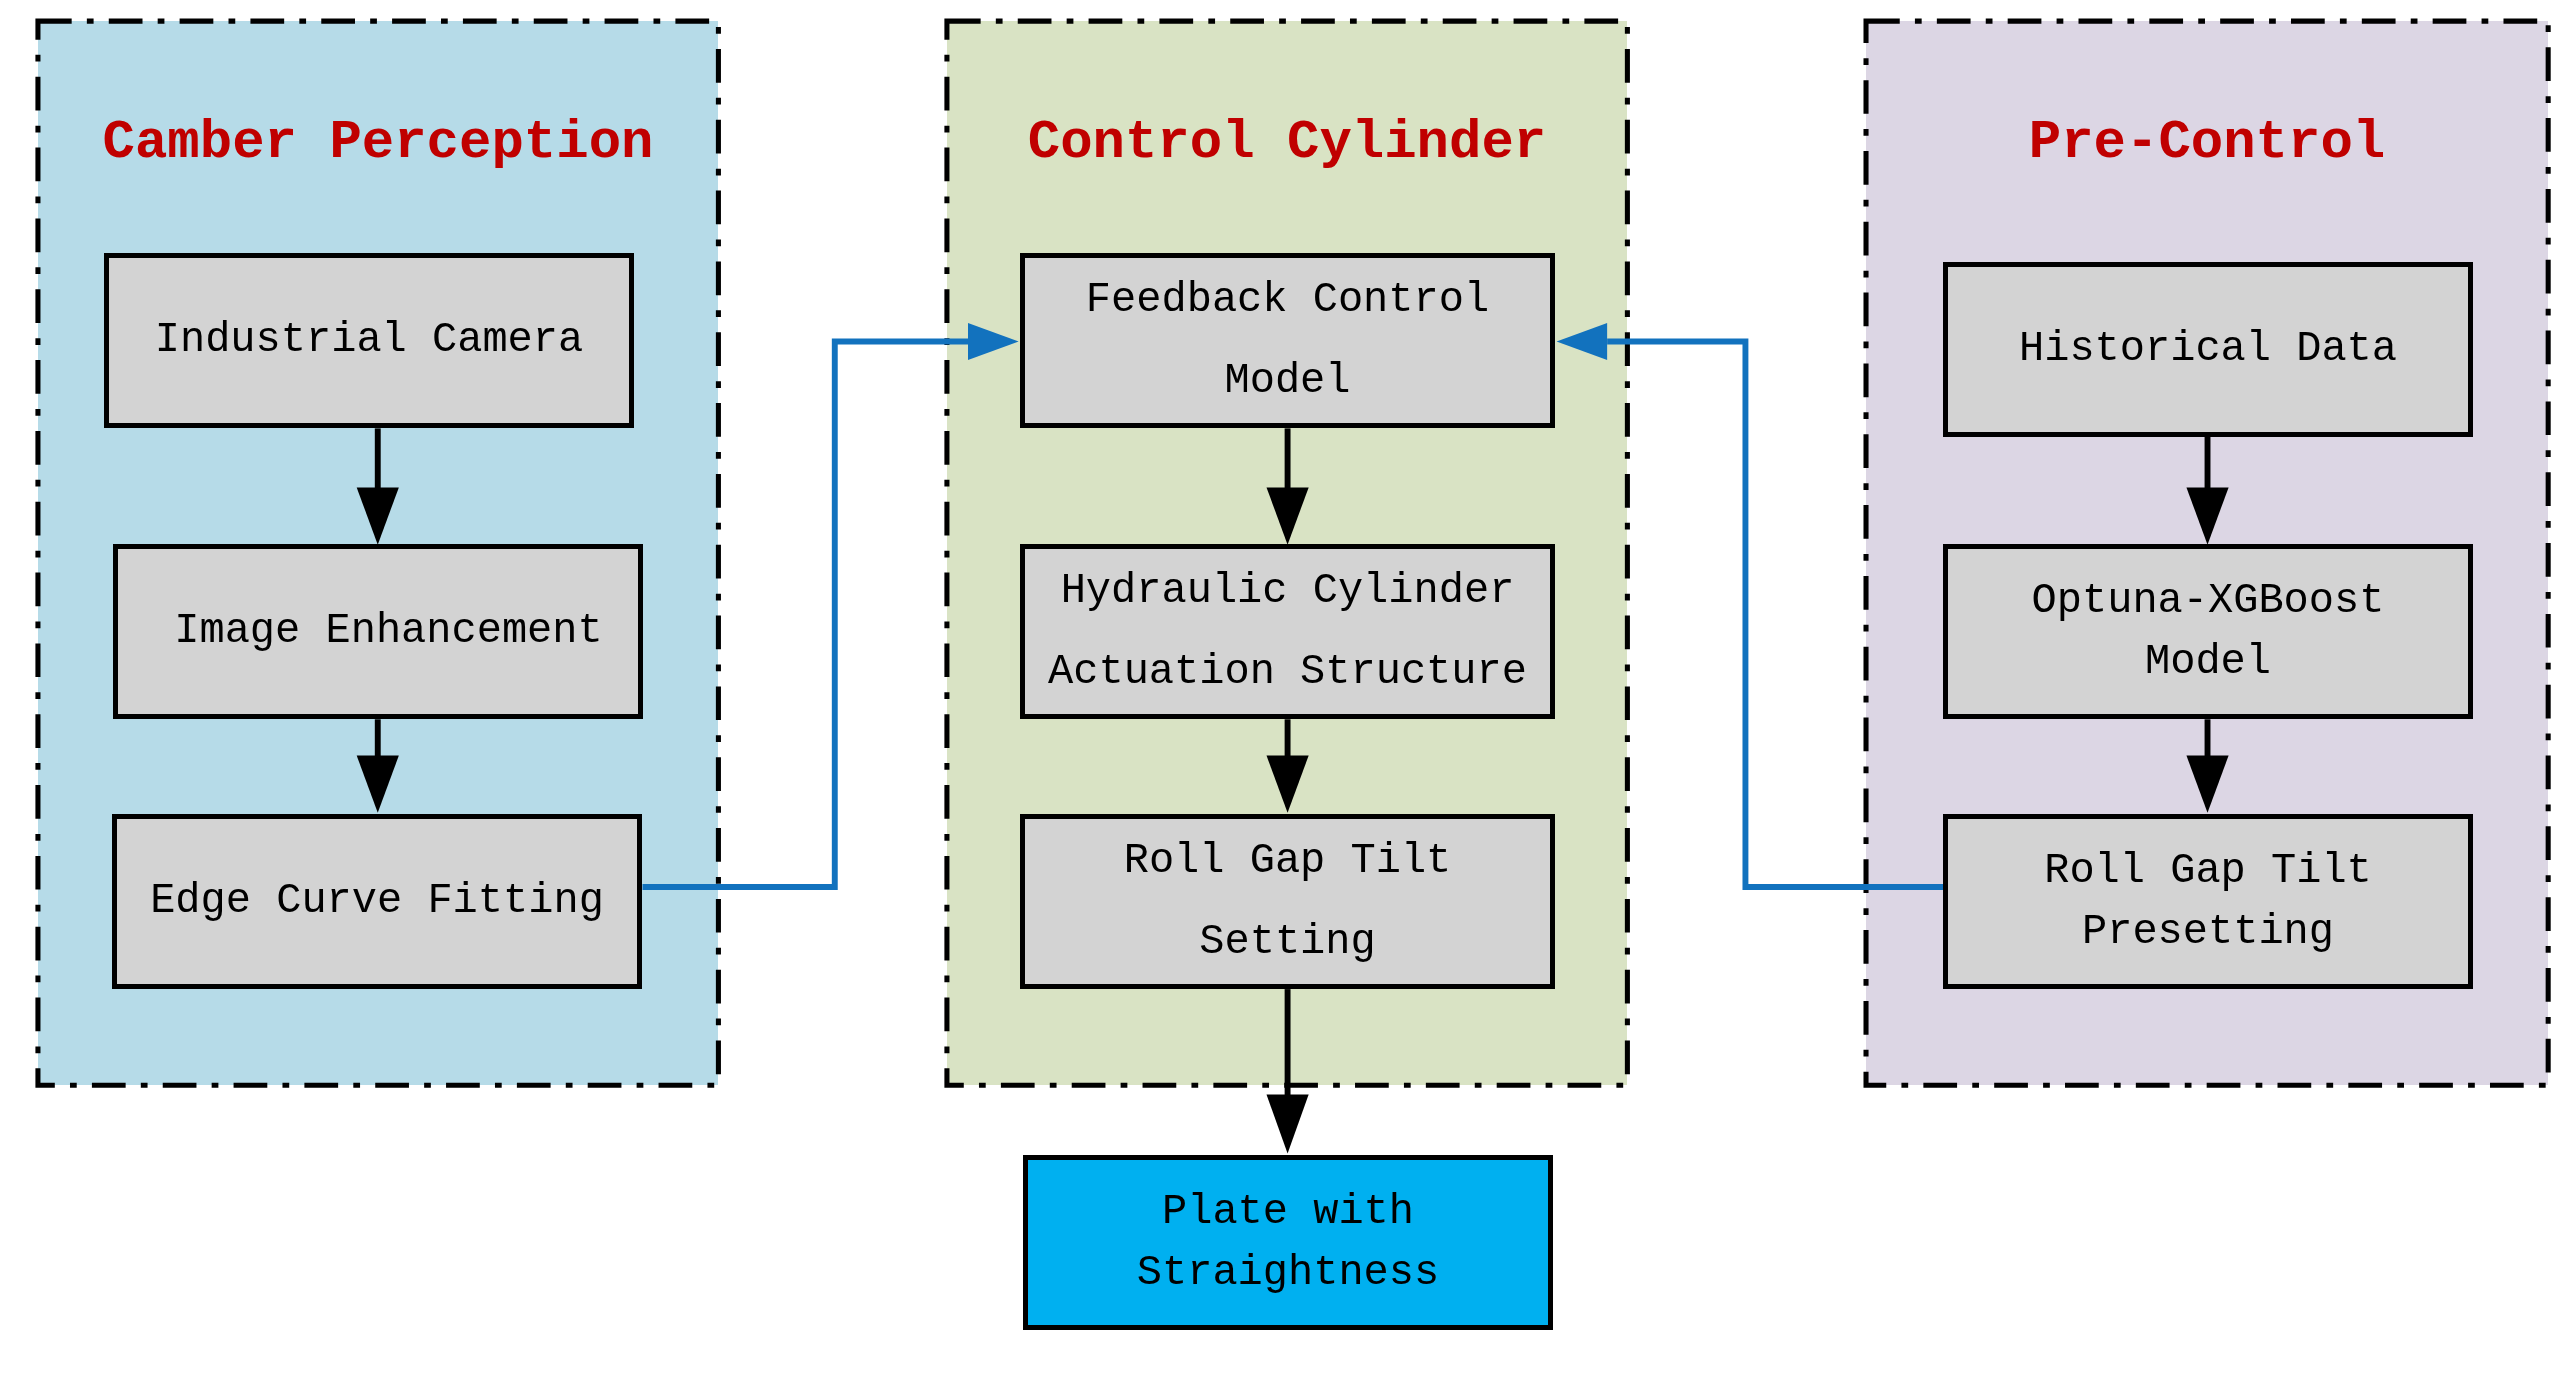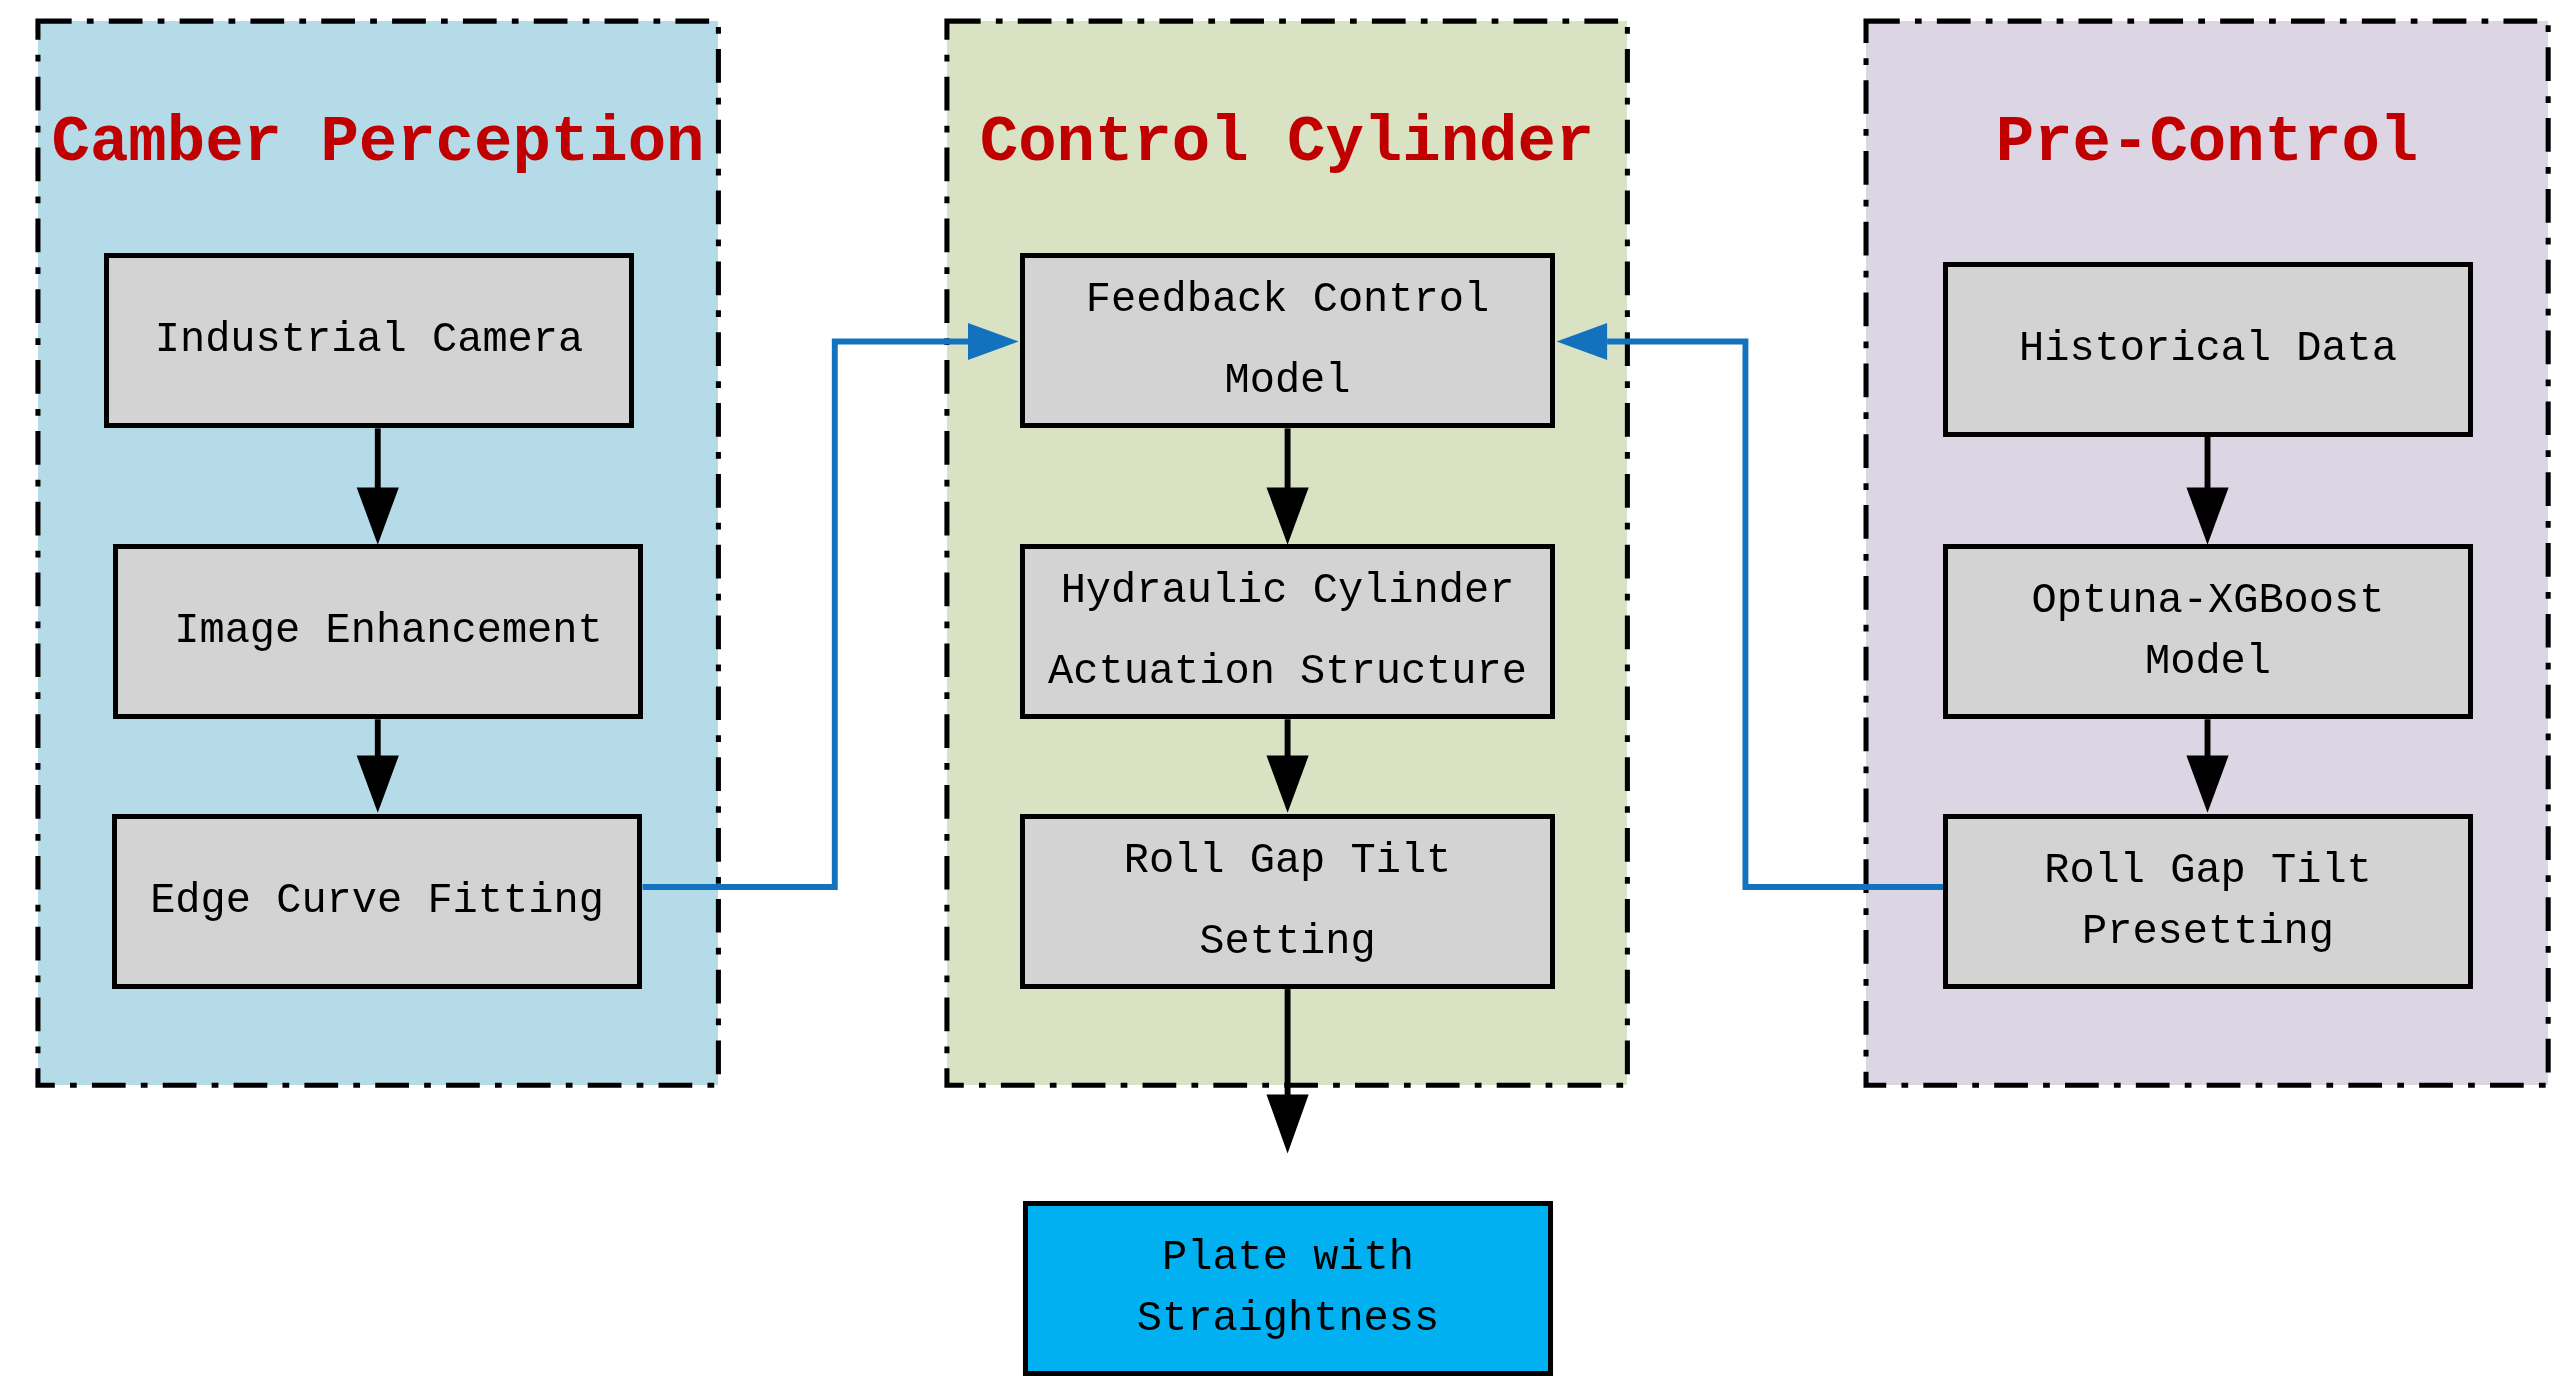--- a/index.html
+++ b/index.html
@@ -26,21 +26,21 @@
   .panel-execution{ left: 947px; background: var(--execution_bg); }
   .panel-precontrol{ left: 1866px; width: 682px; background: var(--precontrol_bg); }
   .panel-title {
     position: absolute;
     top: 80px;
     left: 0;
     width: 100%;
     height: 84px;
     line-height: 84px;
     text-align: center;
-    font-size: 64px;
+    font-size: 54px;
     font-weight: bold;
     color: var(--title_red);
     white-space: nowrap;
   }
   .overlay {
     position: absolute;
     left: 0;
     top: 0;
     width: 2576px;
     height: 1377px;
@@ -74,21 +74,20 @@
     color: #000000;
   }
   .flow-box .box-line {
     display: block;
     line-height: 61px;
     white-space: nowrap;
   }
   .box-mid { width: 535px; gap: 20px; }
   .output-box {
     background: var(--plate_bg);
-    margin-top: 46px;
   }
 </style>
 </head>
 <body>
 
 <div class="canvas">
 
   <div class="panel panel-camber">
     <div class="panel-title">Camber Perception</div>
   </div>

